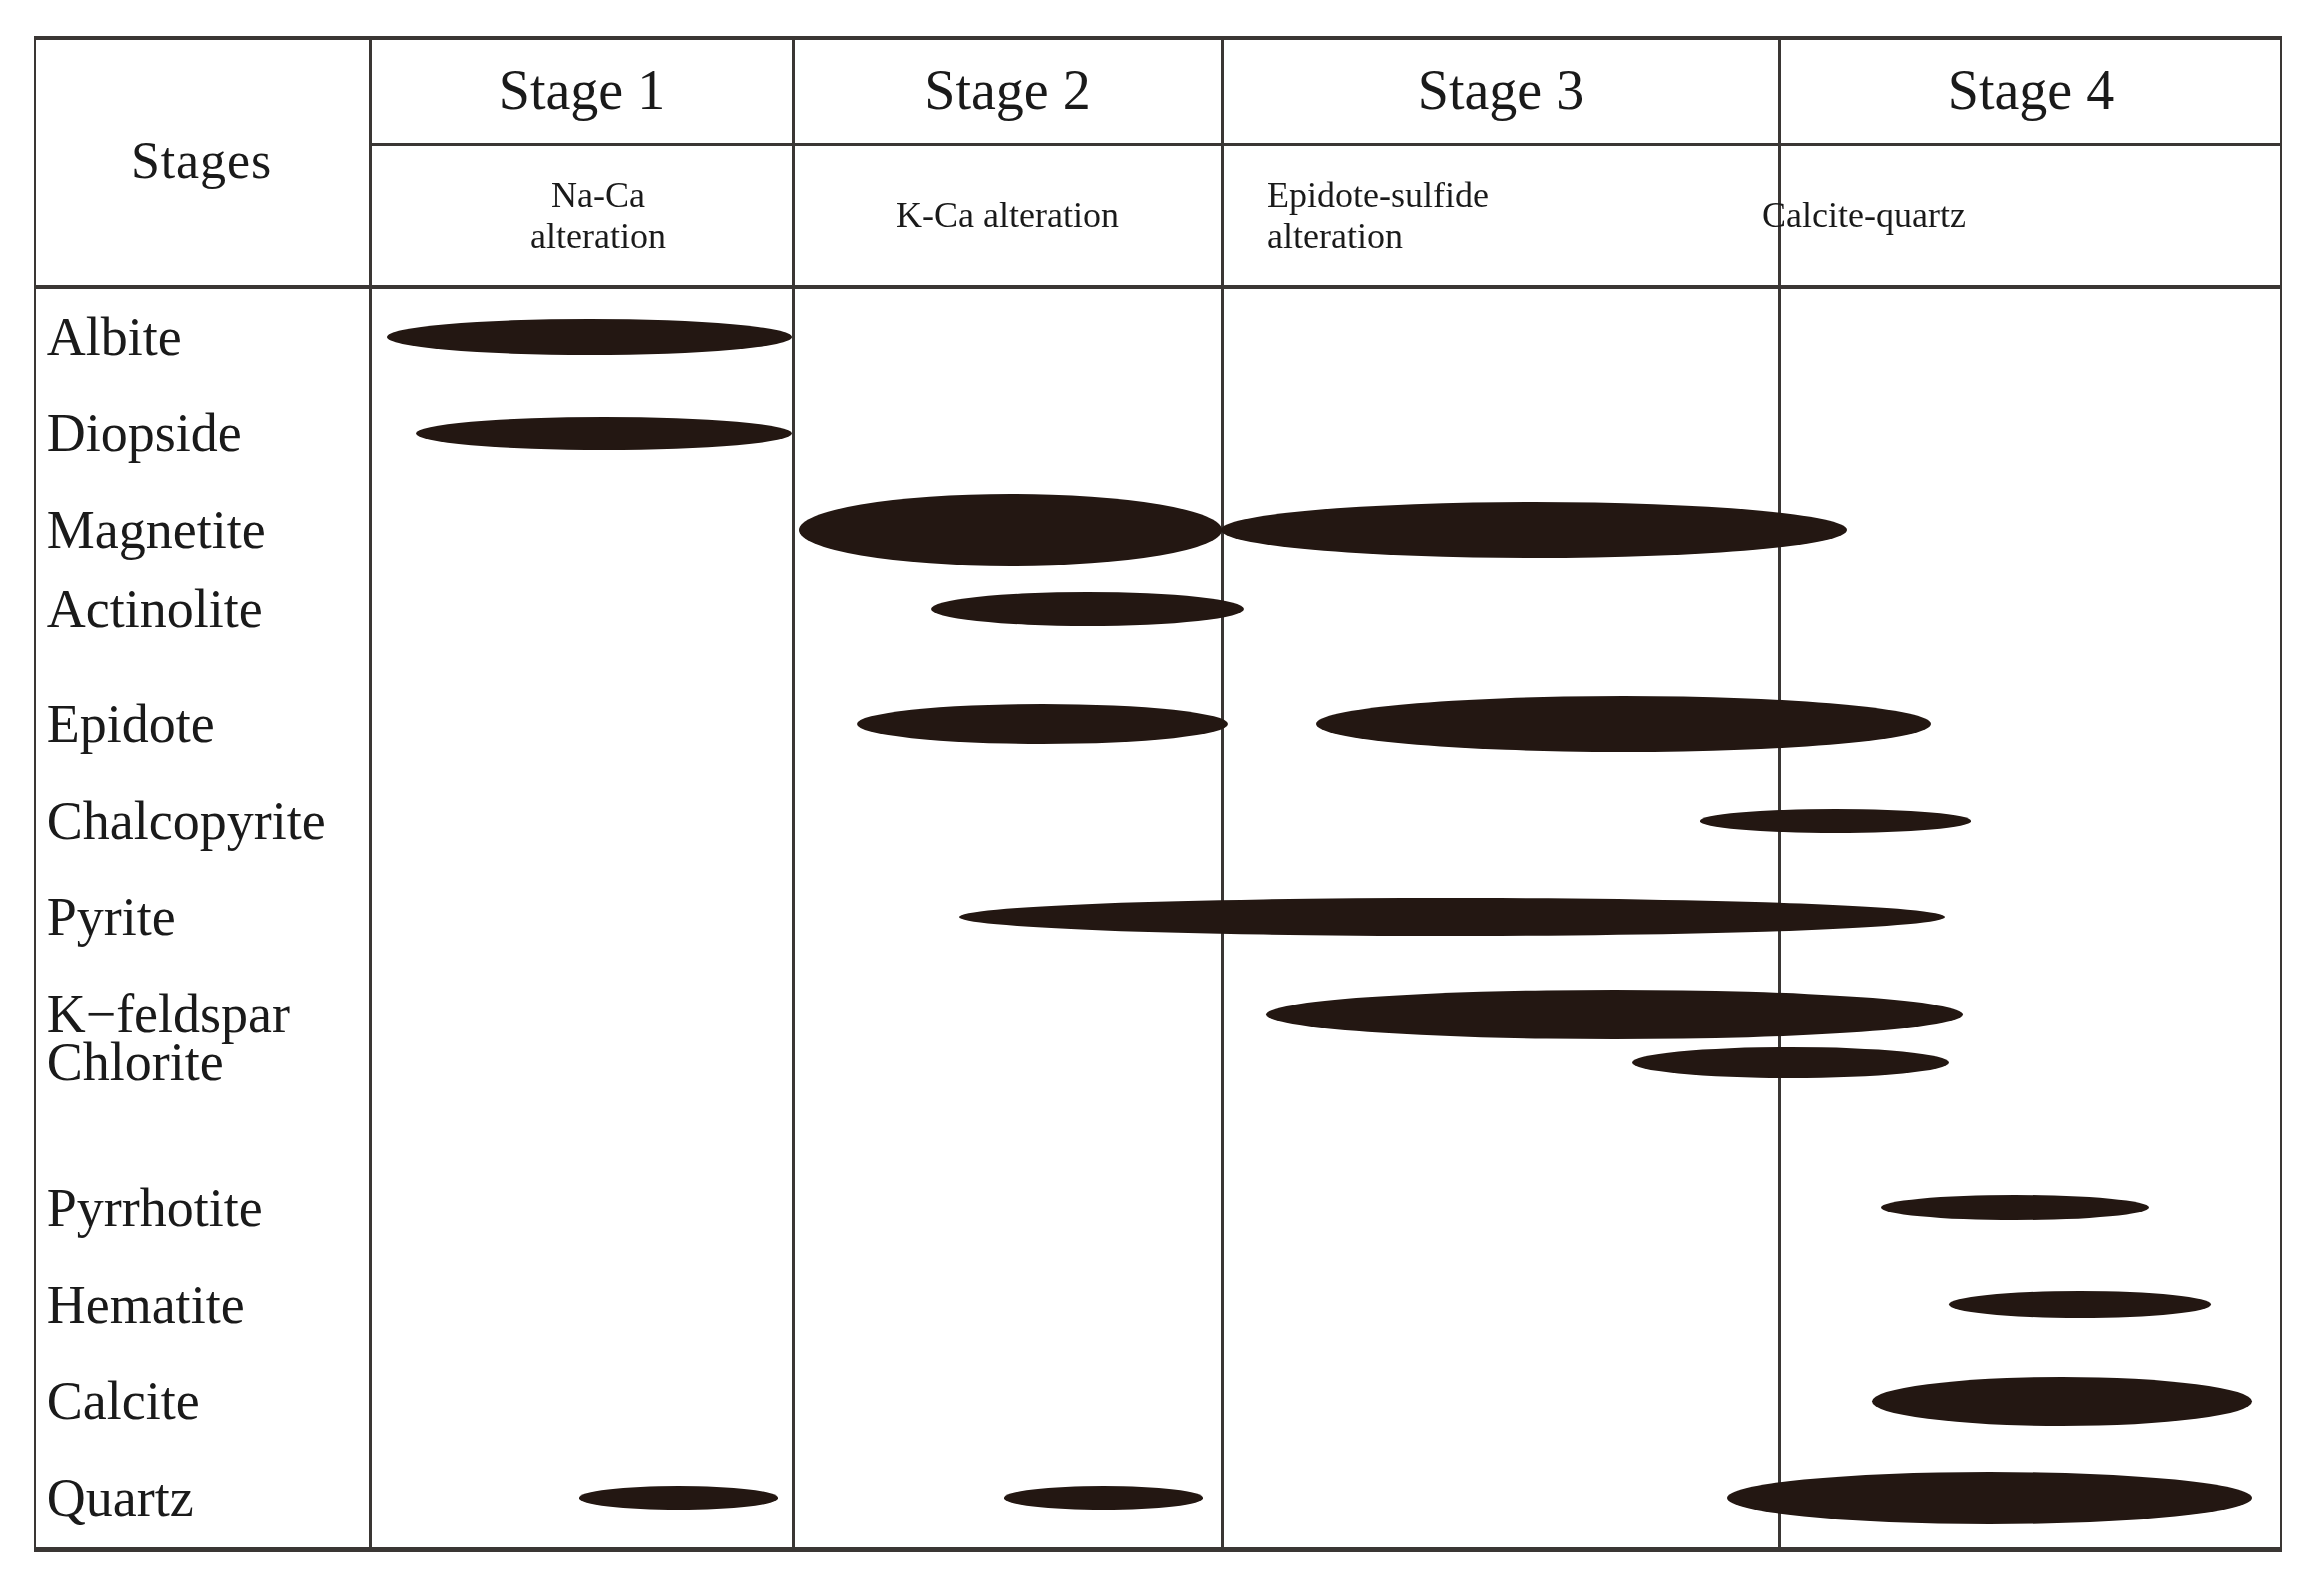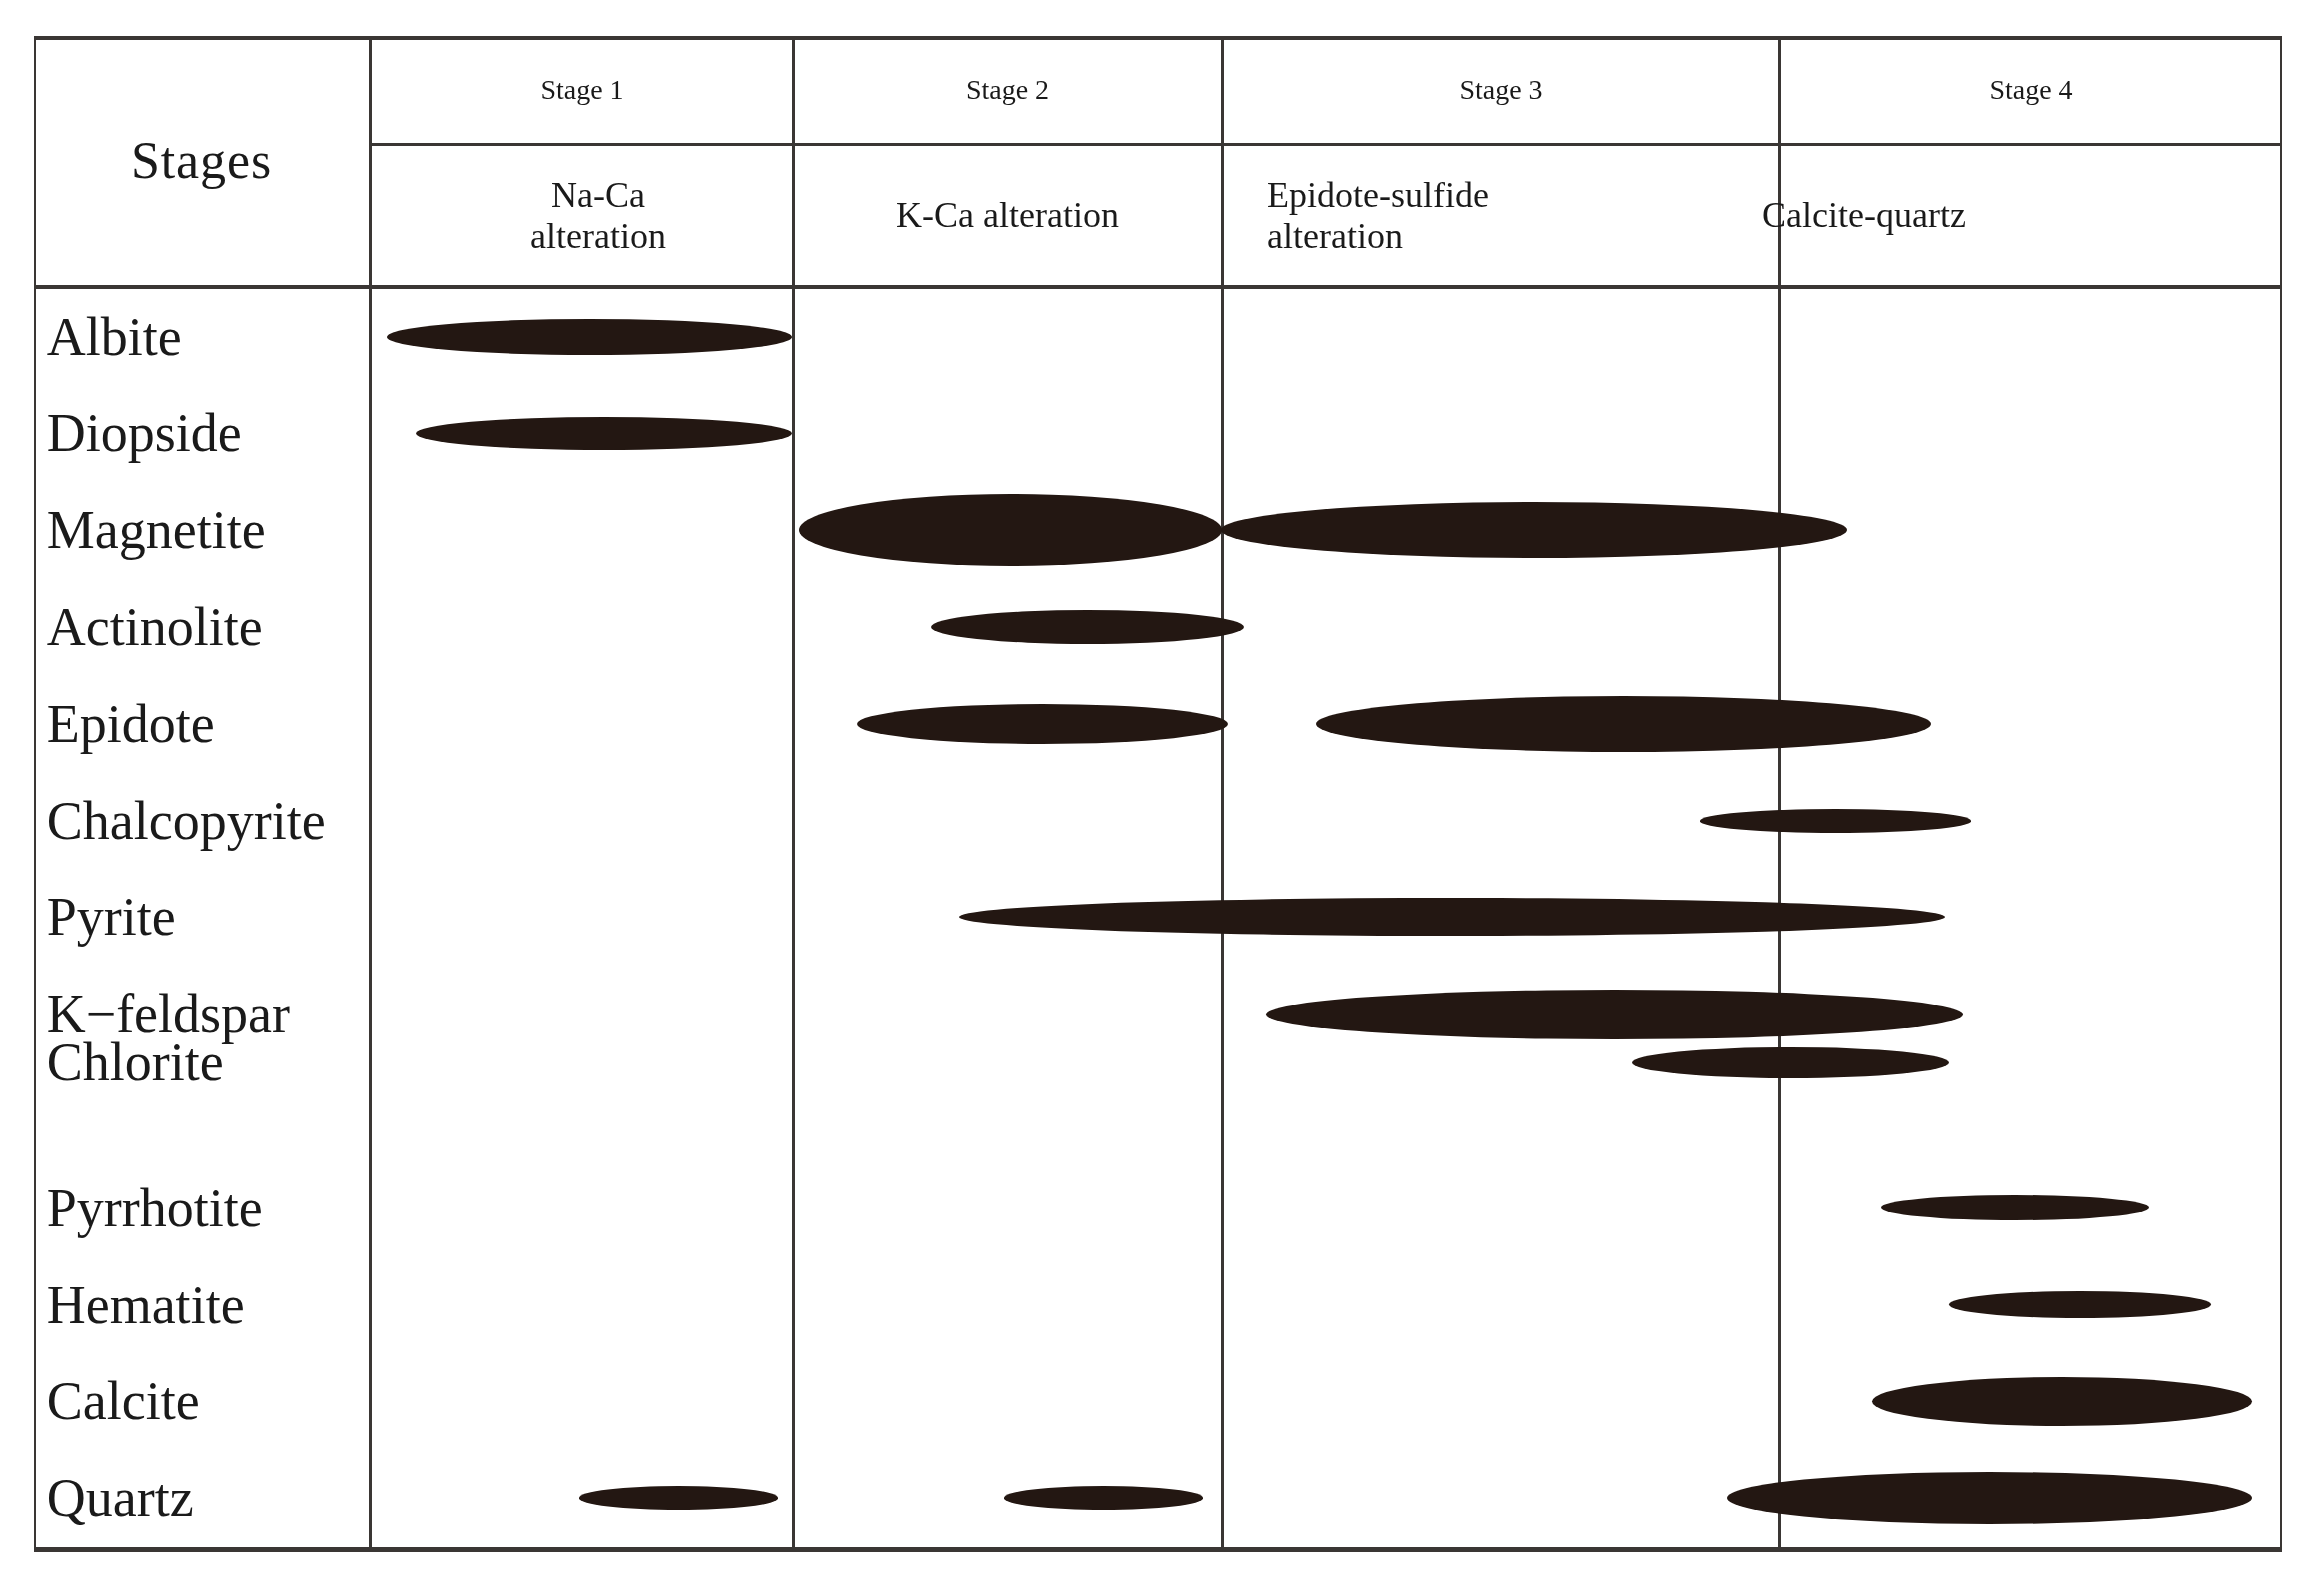--- a/index.html
+++ b/index.html
@@ -51,21 +51,21 @@
 
   
   .stages-title{
     position:absolute;left:34px;top:36px;width:335px;height:249px;
     display:flex;align-items:center;justify-content:center;
     font-size:52px;letter-spacing:0.9px;
   }
   .stage-top{
     position:absolute;top:36px;height:107px;
     display:flex;align-items:center;justify-content:center;
-    font-size:28px;
+    font-size:56px;
   }
   .st1{left:372px;width:420px;}
   .st2{left:794px;width:427px;}
   .st3{left:1224px;width:554px;}
   .st4{left:1780px;width:502px;}
 
   .alt-cell{
     position:absolute;top:146px;height:139px;
     display:flex;align-items:center;
     font-size:36px;line-height:1.12;
@@ -143,21 +143,21 @@
       </div>
       <div class="row" style="top: 385px;">
         <div class="label">Diopside</div>
         <div class="lens" title="Diopside — Stage 1" style="left: 382px; width: 376px; height: 33px; top: 32px; background: rgb(35, 23, 18);"></div>
       </div>
       <div class="row" style="top: 482px;">
         <div class="label">Magnetite</div>
         <div class="lens" title="Magnetite — Stage 2" style="left: 765px; width: 423px; height: 72px; top: 11.8px; background: rgb(35, 23, 18);"></div>
         <div class="lens" title="Magnetite — Stage 3" style="left: 1187px; width: 626px; height: 56px; top: 20px; background: rgb(35, 23, 18);"></div>
       </div>
-      <div class="row" style="top: 579px;">
+      <div class="row" style="top: 561px;">
         <div class="label">Actinolite</div>
         <div class="lens" title="Actinolite — Stage 2" style="left: 897px; width: 313px; height: 34px; top: 31px; background: rgb(35, 23, 18);"></div>
       </div>
       <div class="row" style="top: 676px;">
         <div class="label">Epidote</div>
         <div class="lens" title="Epidote — Stage 2" style="left: 823px; width: 371px; height: 40px; top: 28px; background: rgb(35, 23, 18);"></div>
         <div class="lens" title="Epidote — Stage 3" style="left: 1282px; width: 615px; height: 56px; top: 20px; background: rgb(35, 23, 18);"></div>
       </div>
       <div class="row" style="top: 773px;">
         <div class="label">Chalcopyrite</div>

